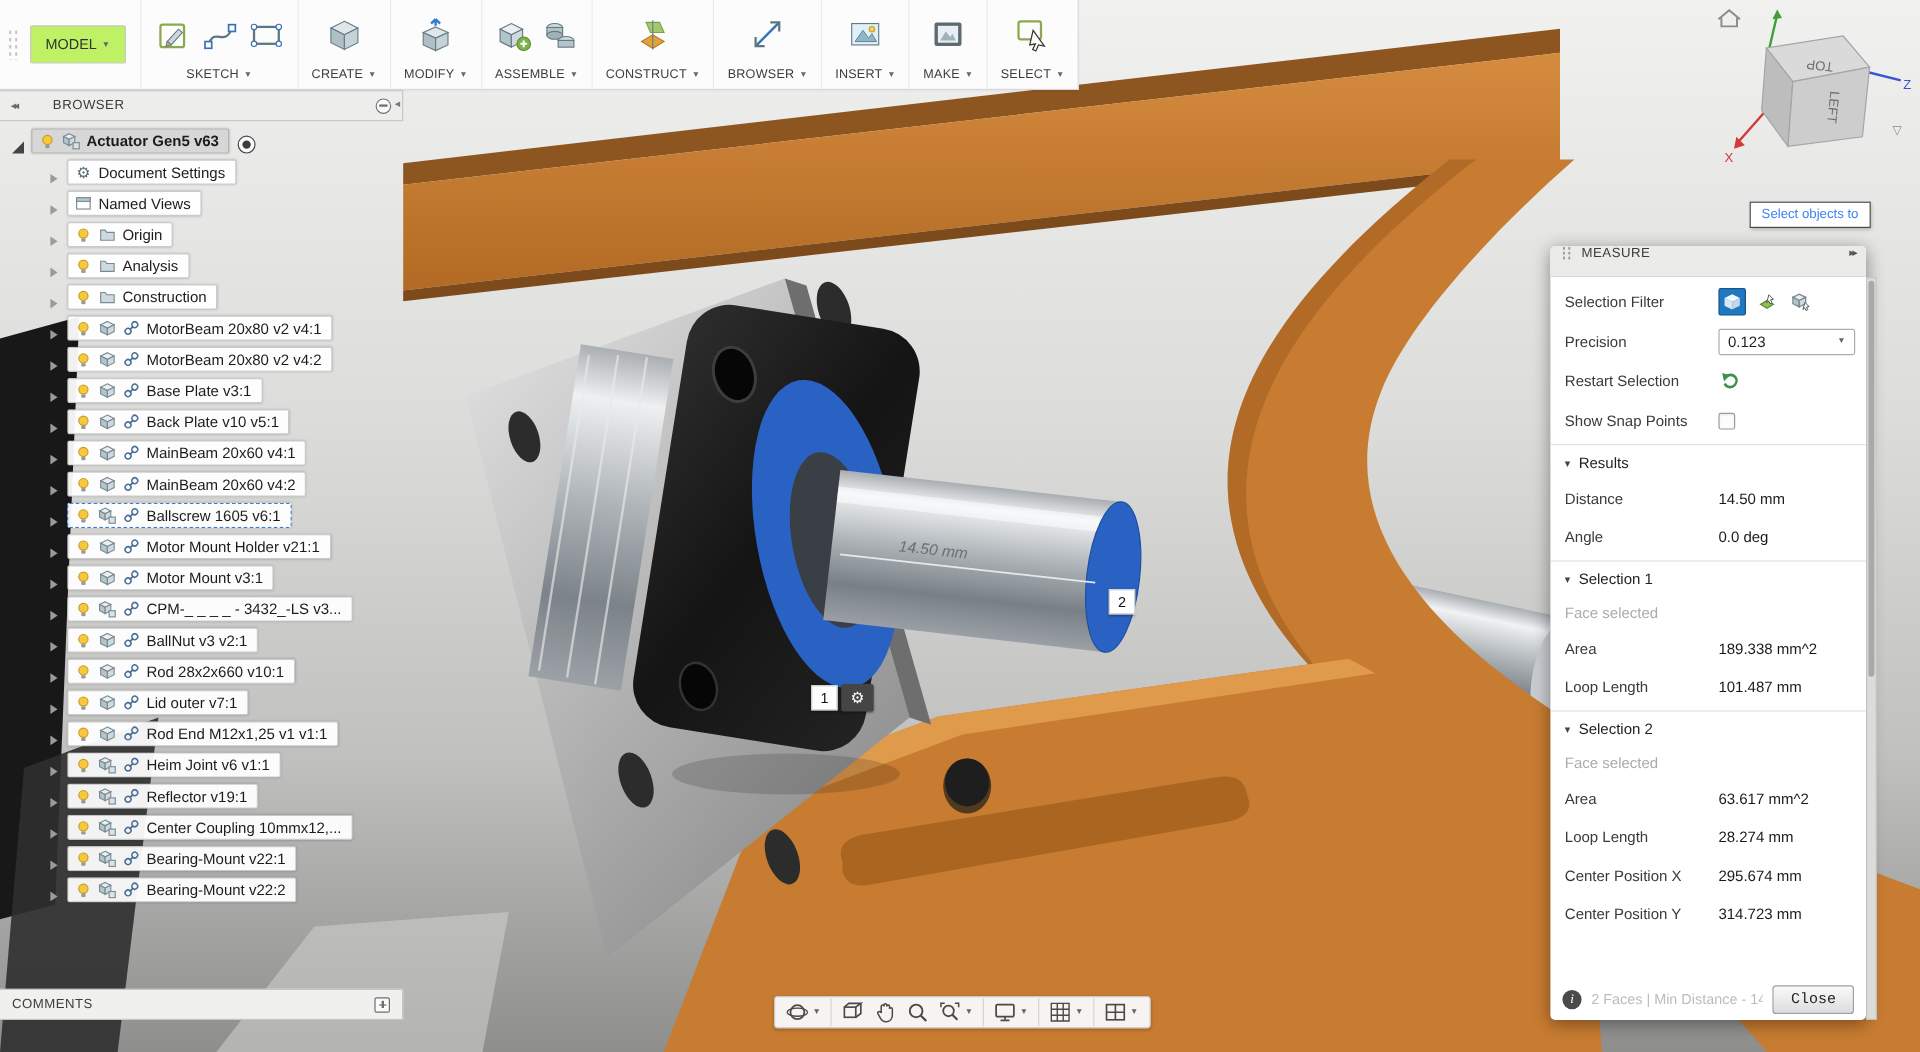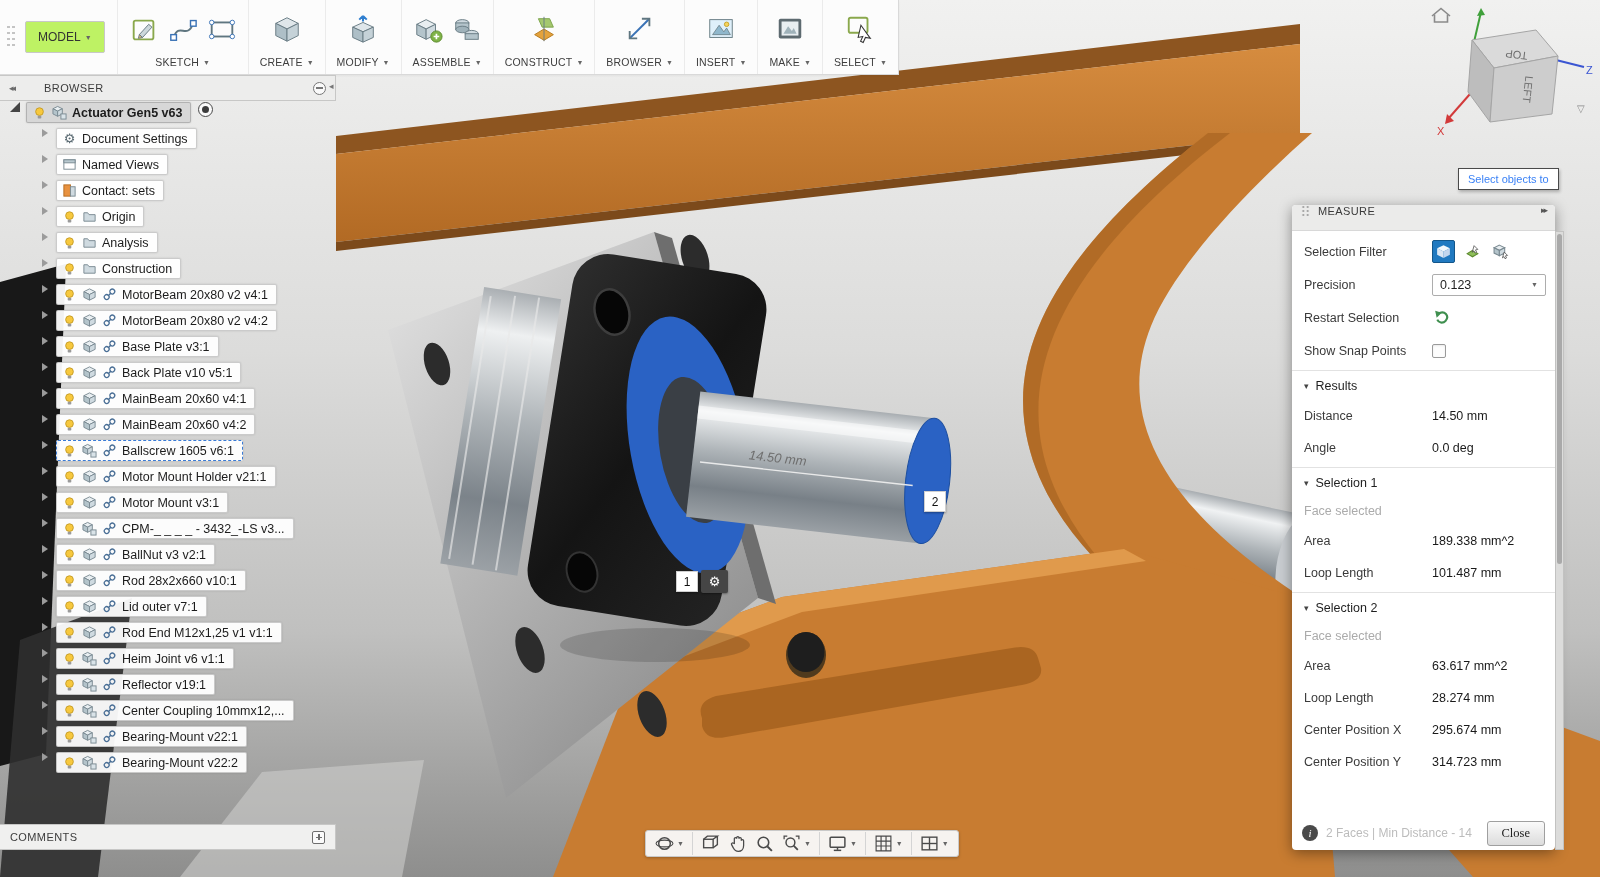--- a/index.html
+++ b/index.html
@@ -23,21 +23,21 @@
 
   
   .browser-header{position:absolute;left:0;top:75px;width:336px;height:26px;background:#ededec;border:1px solid #c7c7c6;border-left:none;display:flex;align-items:center;padding:0 9px;z-index:10}
   .bh-collapse{color:#6b6b6b;font-size:9px;letter-spacing:-2px}
   .bh-title{margin-left:30px;font-size:11px;color:#3c3c3c;letter-spacing:.4px}
   .bh-spacer{flex:1}
   .bh-eye{width:13px;height:13px;border:1.2px solid #777;border-radius:50%;position:relative;background:#fafafa}
   .bh-eye::after{content:"";position:absolute;left:2px;right:2px;top:4.6px;height:1.6px;background:#777}
   .browser-collapse-handle{position:absolute;left:329px;top:81px;z-index:11;color:#777;font-size:9px}
   .browser-list{position:absolute;left:0;top:102px;z-index:9}
-  .tree-row{height:26px;display:flex;align-items:flex-start;padding-left:40px}
+  .tree-row{height:26px;display:flex;align-items:flex-end;padding-left:40px}
   .tree-row.tree-root{padding-left:10px}
   .tw{width:11px;height:10px;margin-right:5px;position:relative;flex:0 0 11px}
   .tree-row:not(.tree-root) .tw::before{content:"";position:absolute;left:2px;top:1px;border-top:4.5px solid transparent;border-bottom:4.5px solid transparent;border-left:6px solid #9b9b9b}
   .tree-root .tw::before{content:"";position:absolute;left:0;top:0;border-left:10px solid transparent;border-bottom:10px solid #444}
   .pill{display:inline-flex;align-items:center;gap:5px;background:rgba(255,255,255,.94);border:1px solid rgba(110,110,110,.35);border-radius:2px;padding:2px 8px 2px 5px;font-size:12.5px;color:#1c1c1c;box-shadow:0 0 2px rgba(0,0,0,.15);white-space:nowrap}
   .tree-row.selected .pill{border:1px dashed #3a7bd5}
   .tree-root .pill{background:rgba(213,213,213,.96);font-weight:bold}
   .b-icon{width:15px;height:15px;display:inline-flex;align-items:center;justify-content:center}
   .b-icon svg{width:100%;height:100%}
   .bulb svg{width:11px;height:14px}
@@ -81,21 +81,21 @@
   .m-row.t-section{height:30px;border-top:1px solid #e2e2e2;margin-top:3px}
   .m-row.t-section .sec-caret{display:inline}
   .m-row.t-section .m-lbl{flex:1;color:#1f1f1f}
   .m-row.t-note{height:28px}
   .m-row.t-note .m-lbl{color:#ababab}
   .m-lbl{flex:0 0 128px;color:#3a3a3a}
   .m-val{flex:1;color:#1a1a1a}
   .m-footer{flex:0 0 34px;margin-top:auto;display:flex;align-items:center;padding:0 10px;gap:8px}
   .m-info{width:16px;height:16px;border-radius:50%;background:#4a4a4a;color:#fff;font-size:11px;display:flex;align-items:center;justify-content:center;font-family:"Liberation Serif",serif;font-style:italic;flex:0 0 16px}
   .m-status{flex:1;color:#bcbcbc;font-size:12px;white-space:nowrap;overflow:hidden}
-  .m-close{background:linear-gradient(#fafafa,#dcdcdc);border:1px solid #9f9f9f;border-radius:3px;padding:4px 14px;font-size:12.5px;color:#222;font-family:Liberation Serif, serif}
+  .m-close{background:linear-gradient(#fafafa,#dcdcdc);border:1px solid #9f9f9f;border-radius:3px;padding:4px 14px;font-size:12.5px;color:#222;font-family:Liberation Mono, monospace}
   .m-scrollbar{position:absolute;left:1555px;top:231px;width:9px;height:619px;background:#dcdcdb;border:1px solid #c2c2c1;z-index:21}
   .m-scroll-thumb{position:absolute;left:1px;right:1px;top:2px;height:330px;background:#a9a9a9;border-radius:3px}
 
   
   .vp-tooltip{position:absolute;left:1458px;top:168px;background:#fff;border:1px solid #4a4a4a;padding:4px 9px;font-size:11px;color:#3b82f6;white-space:nowrap;z-index:30;box-shadow:1px 2px 3px rgba(0,0,0,.25)}
   .vp-marker{position:absolute;width:22px;height:21px;background:#fff;border:1px solid #cfcfcf;box-shadow:0 1px 2px rgba(0,0,0,.35);display:flex;align-items:center;justify-content:center;font-size:12px;color:#111;z-index:5}
   #marker1{left:676px;top:571px}
   #marker2{left:924px;top:491px}
   .vp-gear{position:absolute;left:701px;top:570px;width:27px;height:23px;background:#454545;border-radius:2px;color:#fff;display:flex;align-items:center;justify-content:center;font-size:13px;z-index:5;box-shadow:0 1px 2px rgba(0,0,0,.35)}
   .viewcube{position:absolute;left:1400px;top:0;z-index:6}
@@ -436,34 +436,20 @@
             <svg viewBox="0 0 16 16">
               <rect x="2" y="3" width="12" height="10" fill="#fff" stroke="#7a8a92"></rect>
               <rect x="2" y="3" width="12" height="3.2" fill="#b9c9d0" stroke="#7a8a92"></rect>
             </svg>
           </span>
 
           <span>Named Views</span>
         </span>
       </div>
 
-      <div class="tree-row">
-        <span class="tw"></span>
-        <span class="pill">
-
-          <span class="b-icon">
-            <svg viewBox="0 0 16 16">
-              <rect x="2" y="2" width="7" height="12" fill="#e8913f" stroke="#b56a1e"></rect>
-              <rect x="9" y="4" width="5" height="10" fill="#cfdae0" stroke="#7a8a92"></rect>
-            </svg>
-          </span>
-
-          <span>Contact: sets</span>
-        </span>
-      </div>
 
       <div class="tree-row">
         <span class="tw"></span>
         <span class="pill">
           <span class="b-icon bulb">
             <svg viewBox="0 0 12 14">
               <circle cx="6" cy="5.5" r="4.2" fill="#f7c83d" stroke="#c49a24"></circle>
               <rect x="4" y="10" width="4" height="3" rx="1" fill="#9a9a9a"></rect>
             </svg>
           </span>

